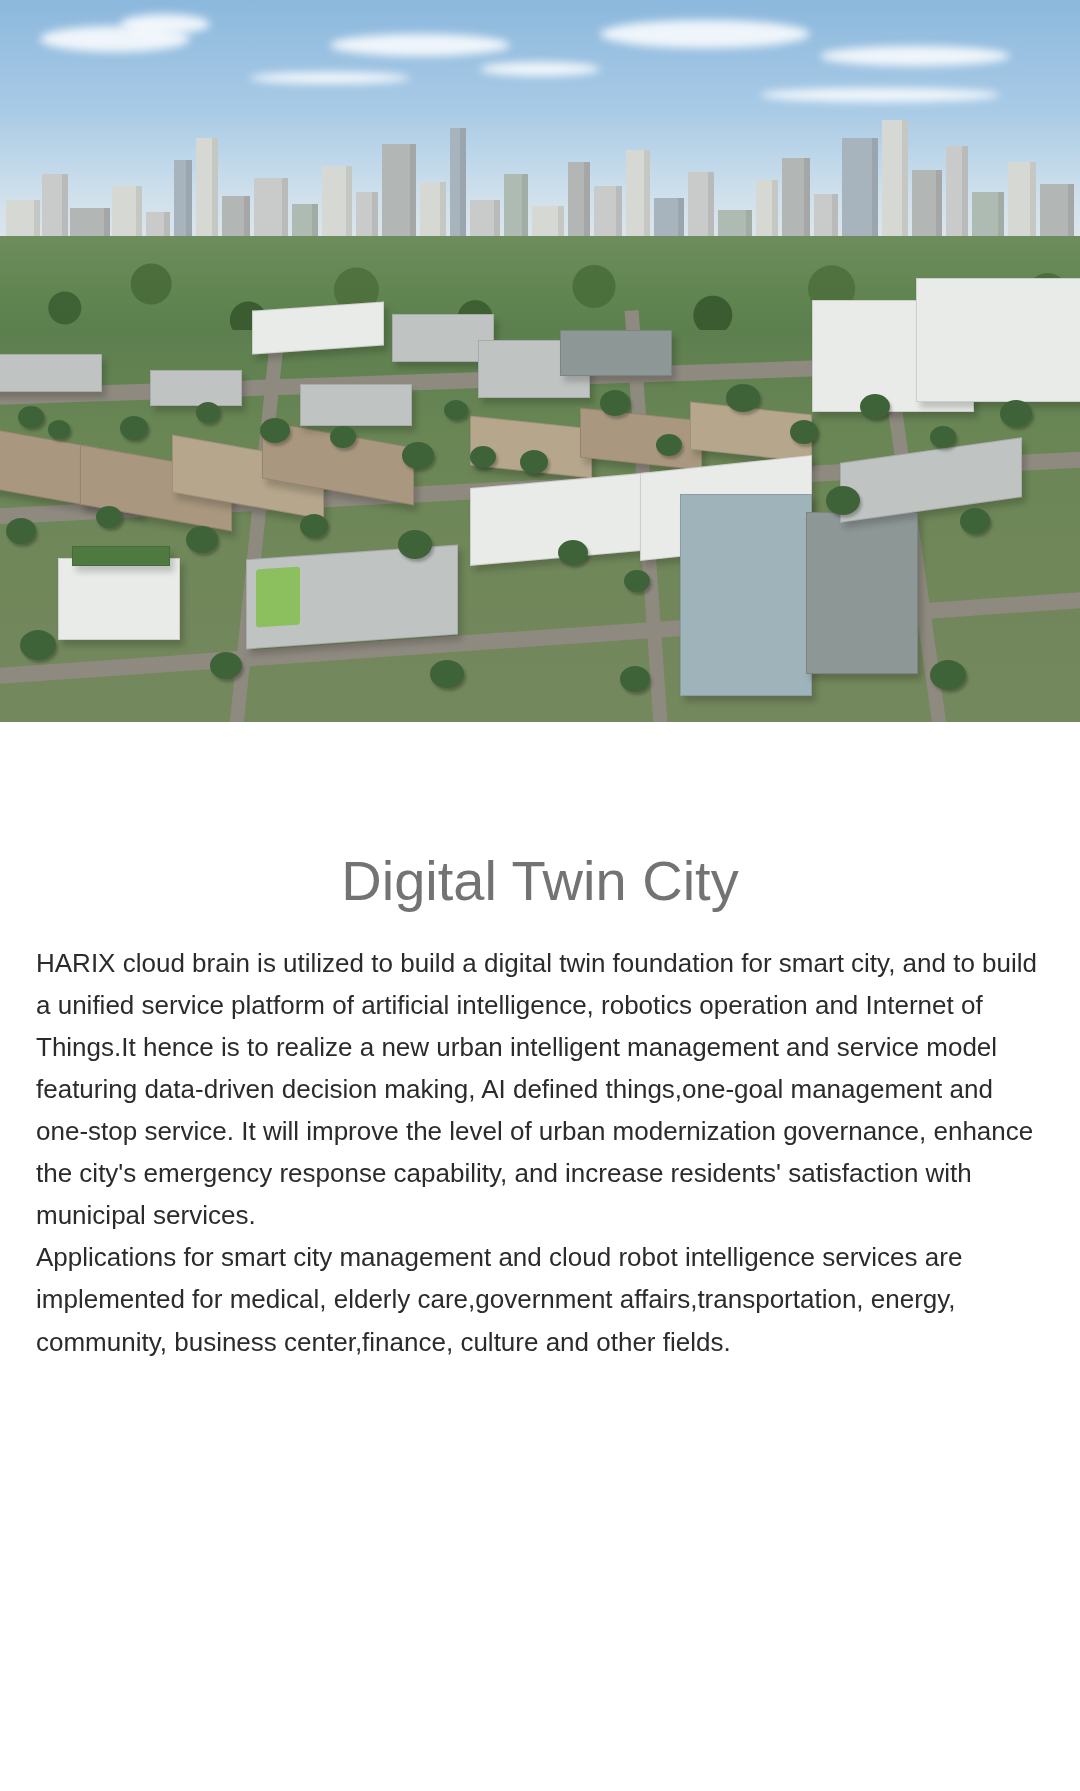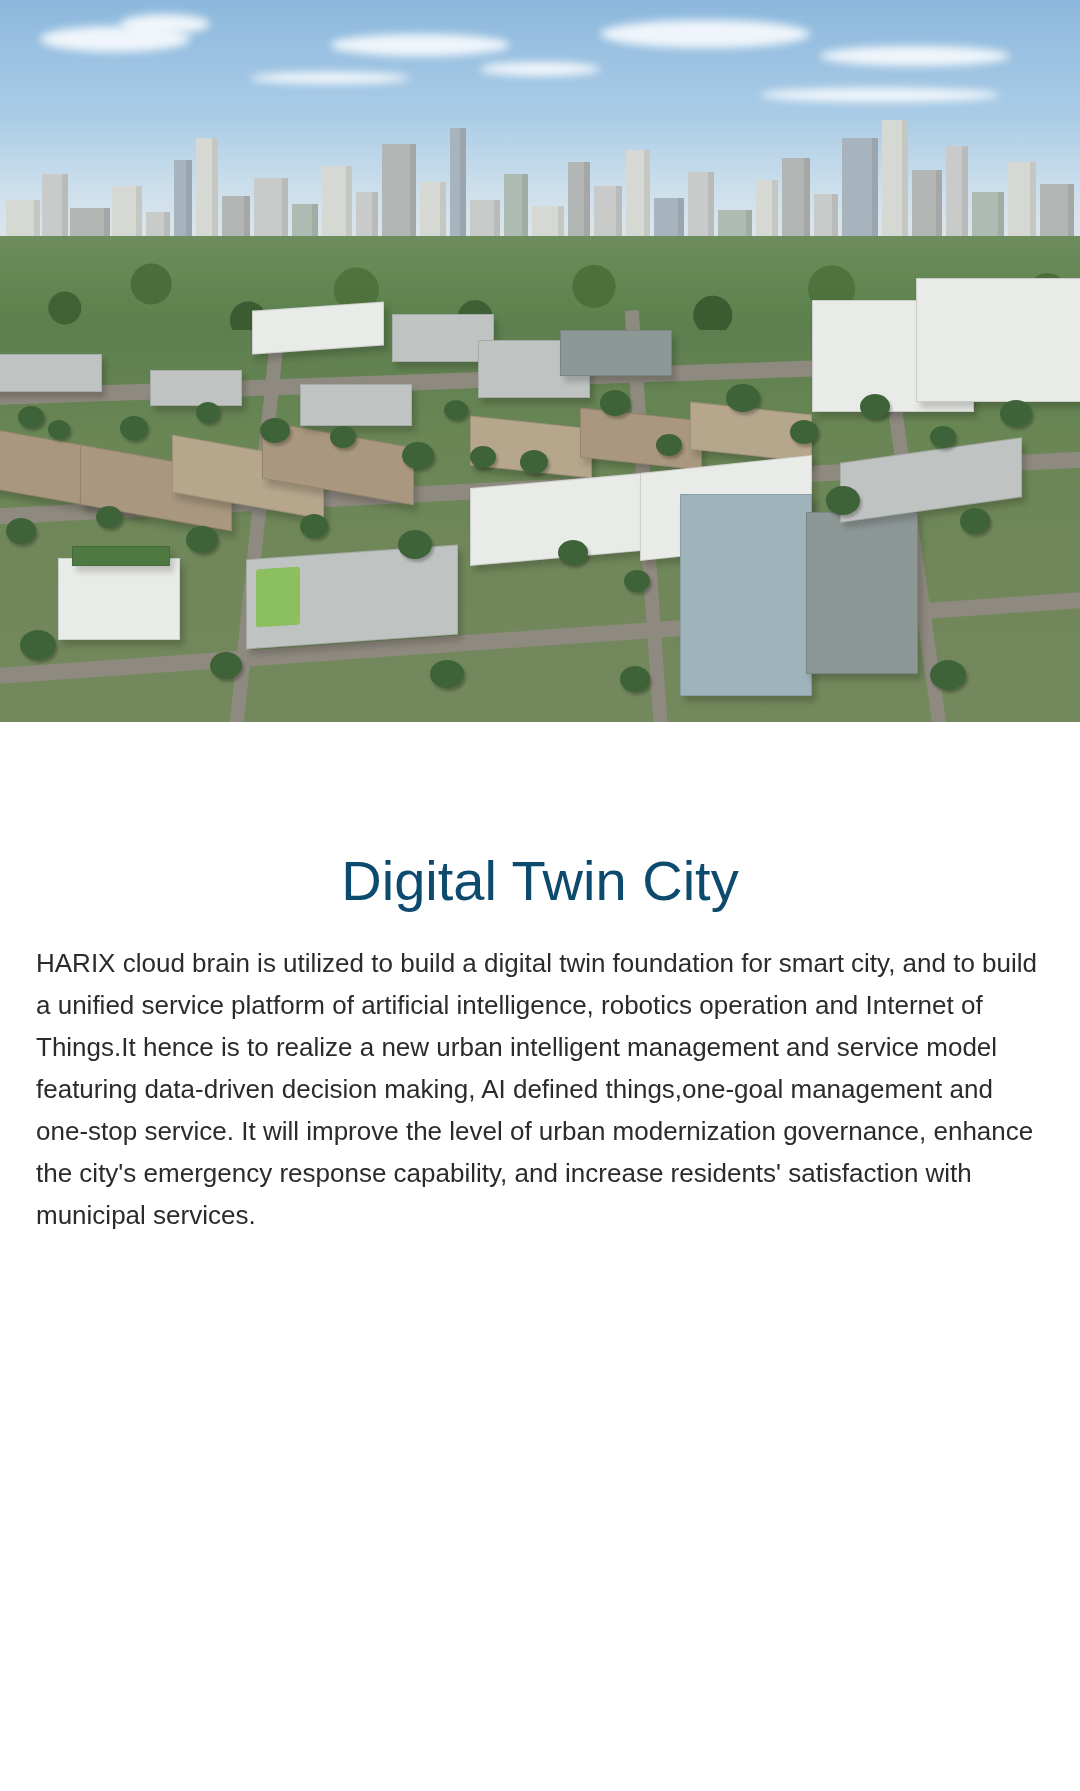--- a/index.html
+++ b/index.html
@@ -132,21 +132,21 @@
     box-sizing: border-box;
     width: 1080px;
   }
   .page-title {
     text-align: center;
     font-size: 56px;
     font-weight: 400;
     line-height: 1.1;
     margin: 128px 0 0 0;
     letter-spacing: 0px;
-    color: #0c4a6e;
+    color: #737373;
   }
   .lede {
     font-size: 26px;
     line-height: 1.55;
     margin: 56px 0 0 0;
     color: #2b2b2b;
   }
   .body-text {
     font-size: 26px;
     line-height: 1.62;
@@ -280,13 +280,14 @@
     <div class="tree" style="left:930px; top:330px; width:36px; height:30px;"></div>
   </div>
 </div>
 
 <div class="content">
   <h1 class="page-title">Digital Twin City</h1>
 
 
   <p class="body-text">HARIX cloud brain is utilized to build a digital twin foundation for smart city, and to build a unified service platform of artificial intelligence, robotics operation and Internet of Things.It hence is to realize a new urban intelligent management and service model featuring data-driven decision making, AI defined things,one-goal management and one-stop service. It will improve the level of urban modernization governance, enhance the city's emergency response capability, and increase residents' satisfaction with municipal services.</p>
 
+  <p class="body-text">Applications for smart city management and cloud robot intelligence services are implemented for medical, elderly care,government affairs,transportation, energy, community, business center,finance, culture and other fields.</p>
 </div>
 
 </body></html>

